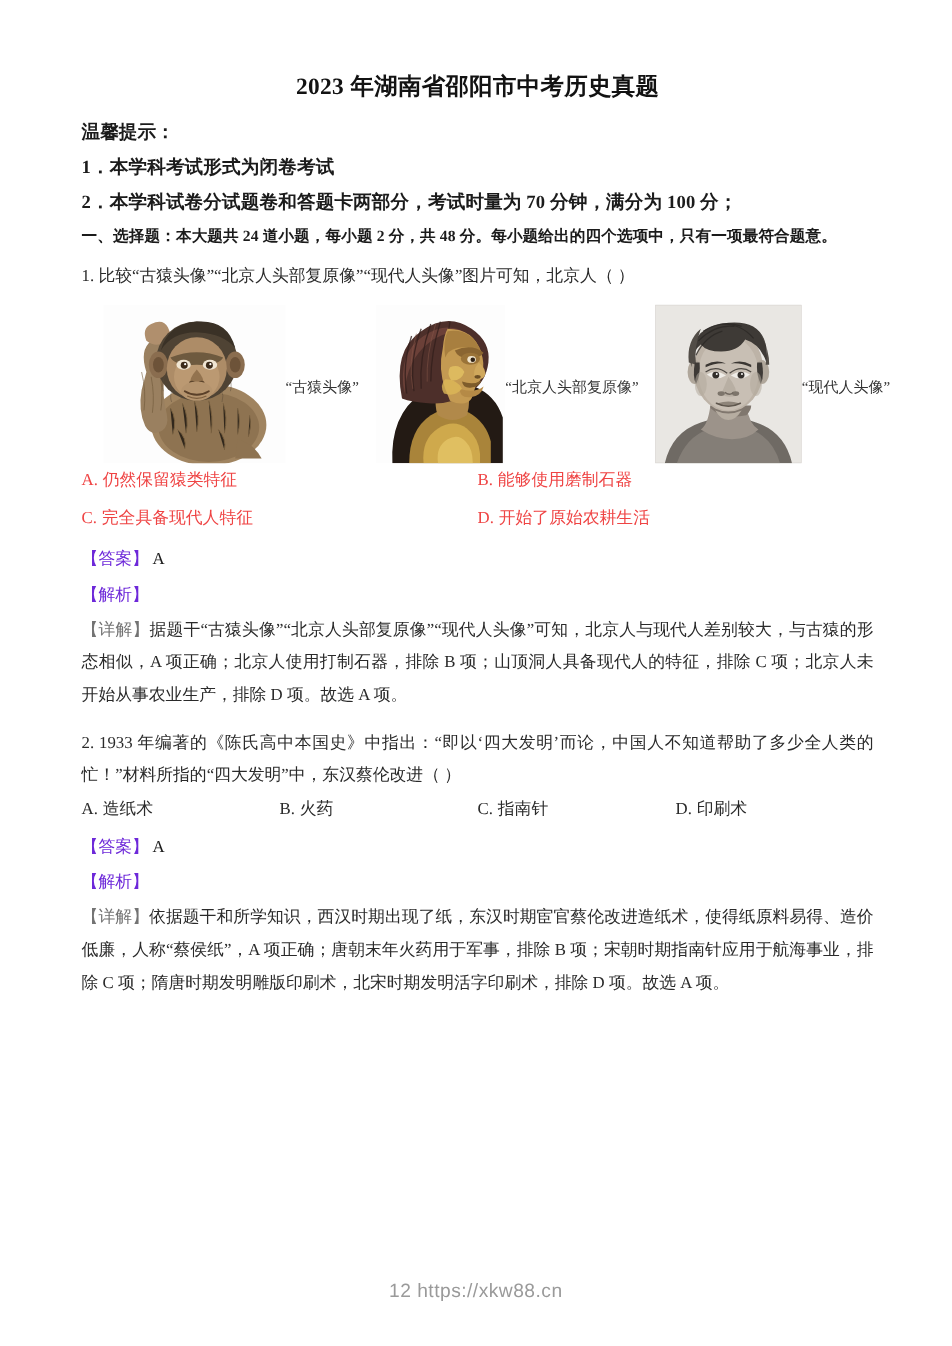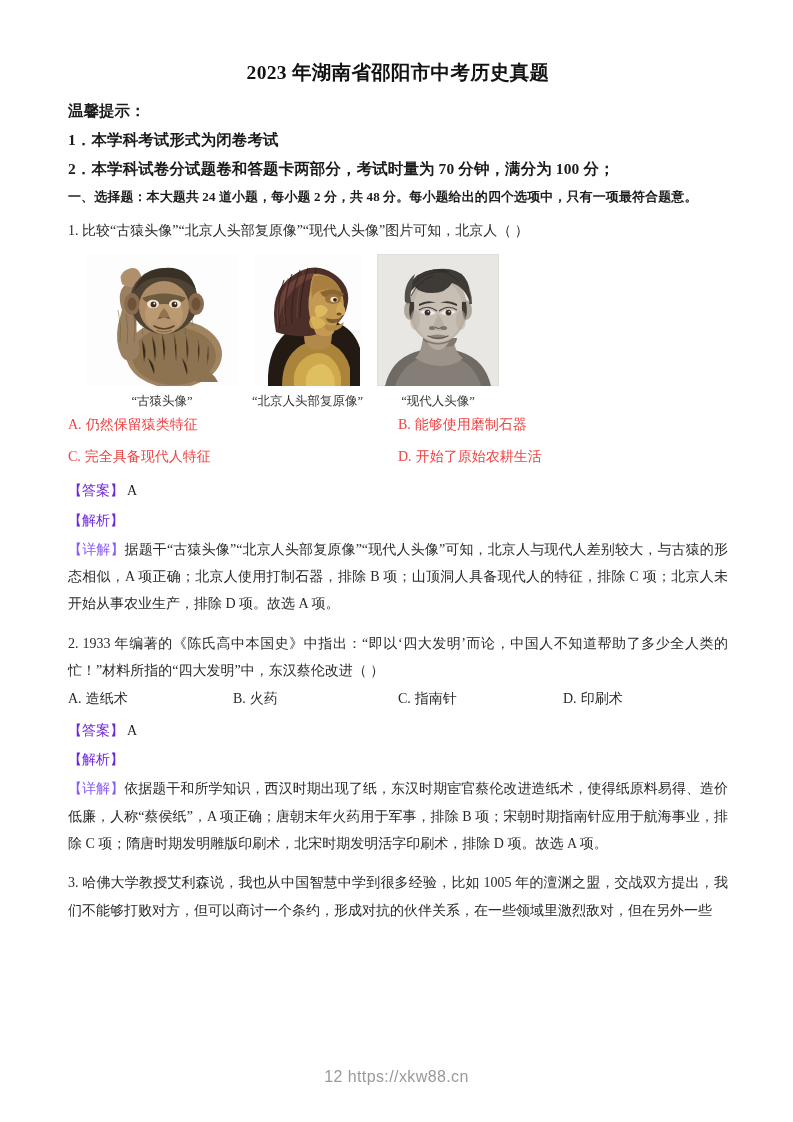--- a/index.html
+++ b/index.html
@@ -80,21 +80,21 @@
 
   
   .figure-row {
     display: flex;
     align-items: flex-end;
     gap: 14px;
     margin: 10px 0 2px 18px;
   }
   .figure {
     display: flex;
-    flex-direction: column;
+    flex-direction: row;
     align-items: center;
   }
   .fig-canvas {
     display: block;
   }
   .fig-caption {
     font-size: 12.5px;
     margin-top: 7px;
     color: #333;
     white-space: nowrap;
@@ -143,21 +143,21 @@
     margin-left: 3px;
   }
   .explain {
     font-size: 14px;
     line-height: 1.95;
     text-align: justify;
     margin: 2px 0 6px 0;
     color: #2a2a2a;
   }
   .explain .marker {
-    color: #8b5cf6;
+    color: #737373;
   }
 
   .spacer-sm { height: 6px; }
 
   
   .footer-watermark {
     position: absolute;
     left: 0;
     top: 1068px;
     width: 793px;
@@ -422,20 +422,17 @@
       <div class="marker-line">
         <span class="marker">【解析】</span>
       </div>
       <div class="explain">
         <span class="marker">【详解】</span><span>依据题干和所学知识，西汉时期出现了纸，东汉时期宦官蔡伦改进造纸术，使得纸原料易得、造价低廉，人称“蔡侯纸”，A 项正确；唐朝末年火药用于军事，排除 B 项；宋朝时期指南针应用于航海事业，排除 C 项；隋唐时期发明雕版印刷术，北宋时期发明活字印刷术，排除 D 项。故选 A 项。</span>
       </div>
     </div>
 
     <div class="spacer-sm"></div>
 
-    <div class="question">
-      <div class="q-stem">3. 哈佛大学教授艾利森说，我也从中国智慧中学到很多经验，比如 1005 年的澶渊之盟，交战双方提出，我们不能够打败对方，但可以商讨一个条约，形成对抗的伙伴关系，在一些领域里激烈敌对，但在另外一些</div>
-    </div>
 
   </div>
 
   <div class="footer-watermark">12 https://xkw88.cn</div>
 </div>
 
 </body></html>

